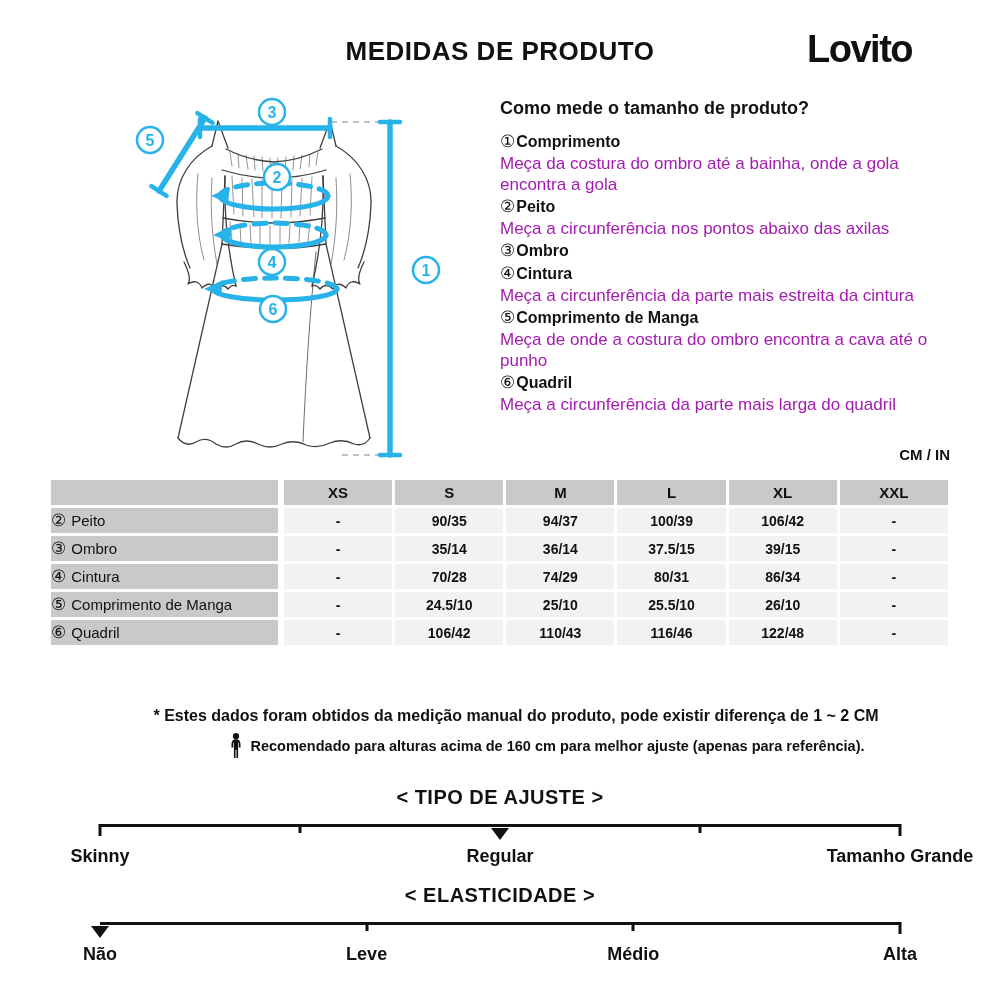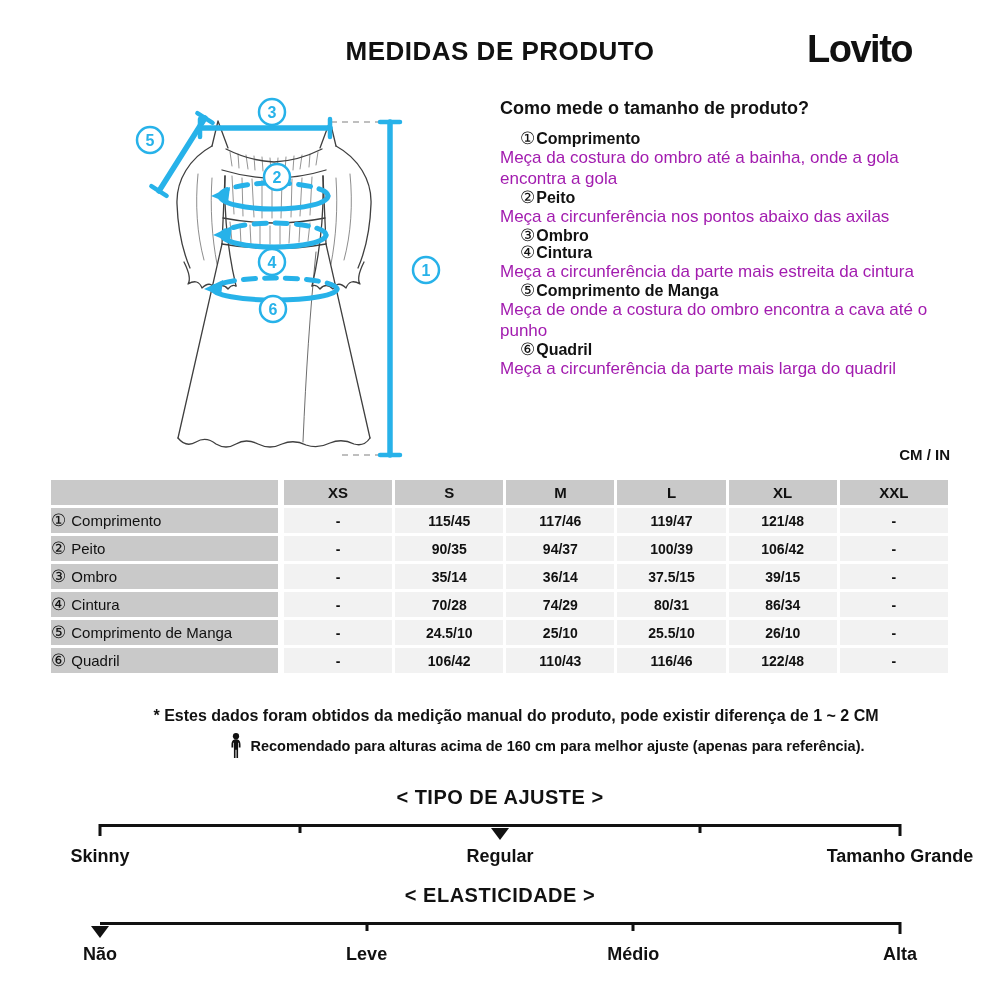--- a/index.html
+++ b/index.html
@@ -14,21 +14,21 @@
   }
   .brand{
     position:absolute;top:28px;right:88px;
     font-size:38px;font-weight:800;letter-spacing:-1.5px;
   }
   
   .diagram{position:absolute;left:118px;top:92px;}
   
   .guide{position:absolute;left:500px;top:98px;width:452px;}
   .g-heading{font-size:18px;font-weight:800;margin:0 0 11px 0;}
-  .g-label{font-size:16px;font-weight:700;line-height:17px;margin-left:20px;}
+  .g-label{font-size:16px;font-weight:700;line-height:23px;}
   .g-num{font-size:17px;font-weight:400;margin-right:1px;}
   .g-desc{font-size:17px;color:#a21caf;line-height:21px;}
   
   .units{position:absolute;top:446px;right:50px;font-size:15px;font-weight:800;}
   
   table.size{
     position:absolute;left:48px;top:477px;width:903px;
     border-collapse:separate;border-spacing:3px;table-layout:fixed;
   }
   table.size th,table.size td{height:25px;padding:0;}
@@ -192,29 +192,20 @@
         <tr>
       <th class="cell-head cell-corner"></th>
       <th class="cell-head">XS</th>
       <th class="cell-head">S</th>
       <th class="cell-head">M</th>
       <th class="cell-head">L</th>
       <th class="cell-head">XL</th>
       <th class="cell-head">XXL</th>
     </tr>
     <tr>
-      <td class="cell-rowlabel"><span class="rnum">①</span><span>Comprimento</span></td>
-      <td class="cell-val">-</td>
-      <td class="cell-val">115/45</td>
-      <td class="cell-val">117/46</td>
-      <td class="cell-val">119/47</td>
-      <td class="cell-val">121/48</td>
-      <td class="cell-val">-</td>
-    </tr>
-    <tr>
       <td class="cell-rowlabel"><span class="rnum">②</span><span>Peito</span></td>
       <td class="cell-val">-</td>
       <td class="cell-val">90/35</td>
       <td class="cell-val">94/37</td>
       <td class="cell-val">100/39</td>
       <td class="cell-val">106/42</td>
       <td class="cell-val">-</td>
     </tr>
     <tr>
       <td class="cell-rowlabel"><span class="rnum">③</span><span>Ombro</span></td>

